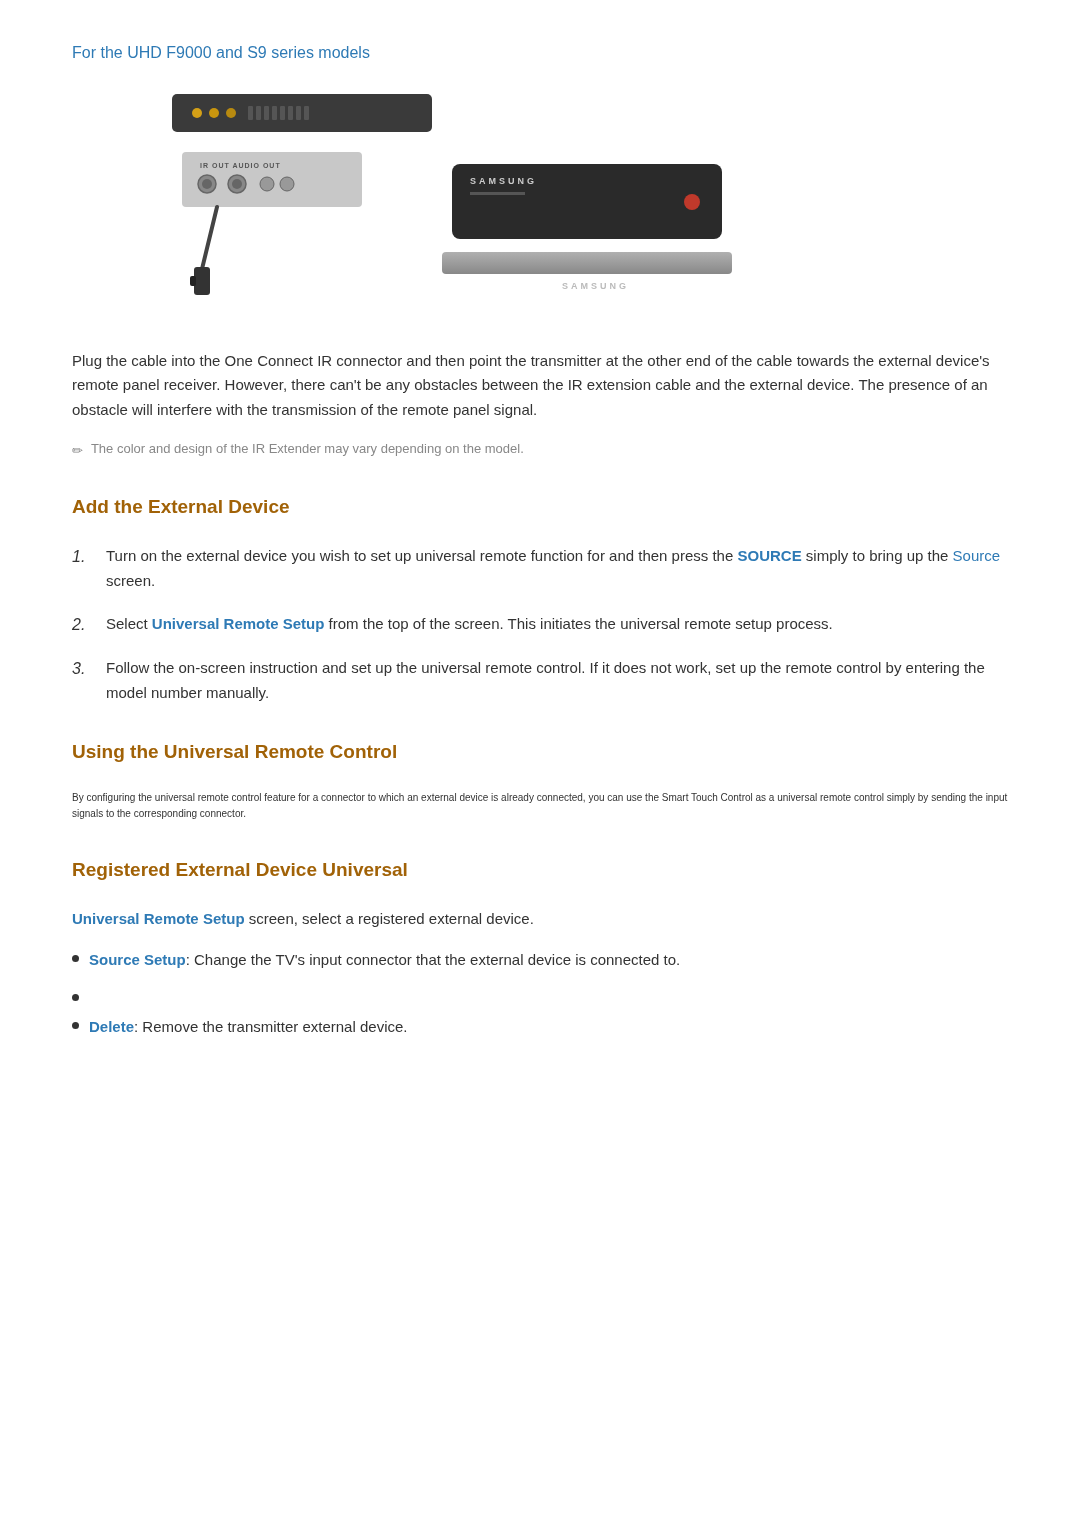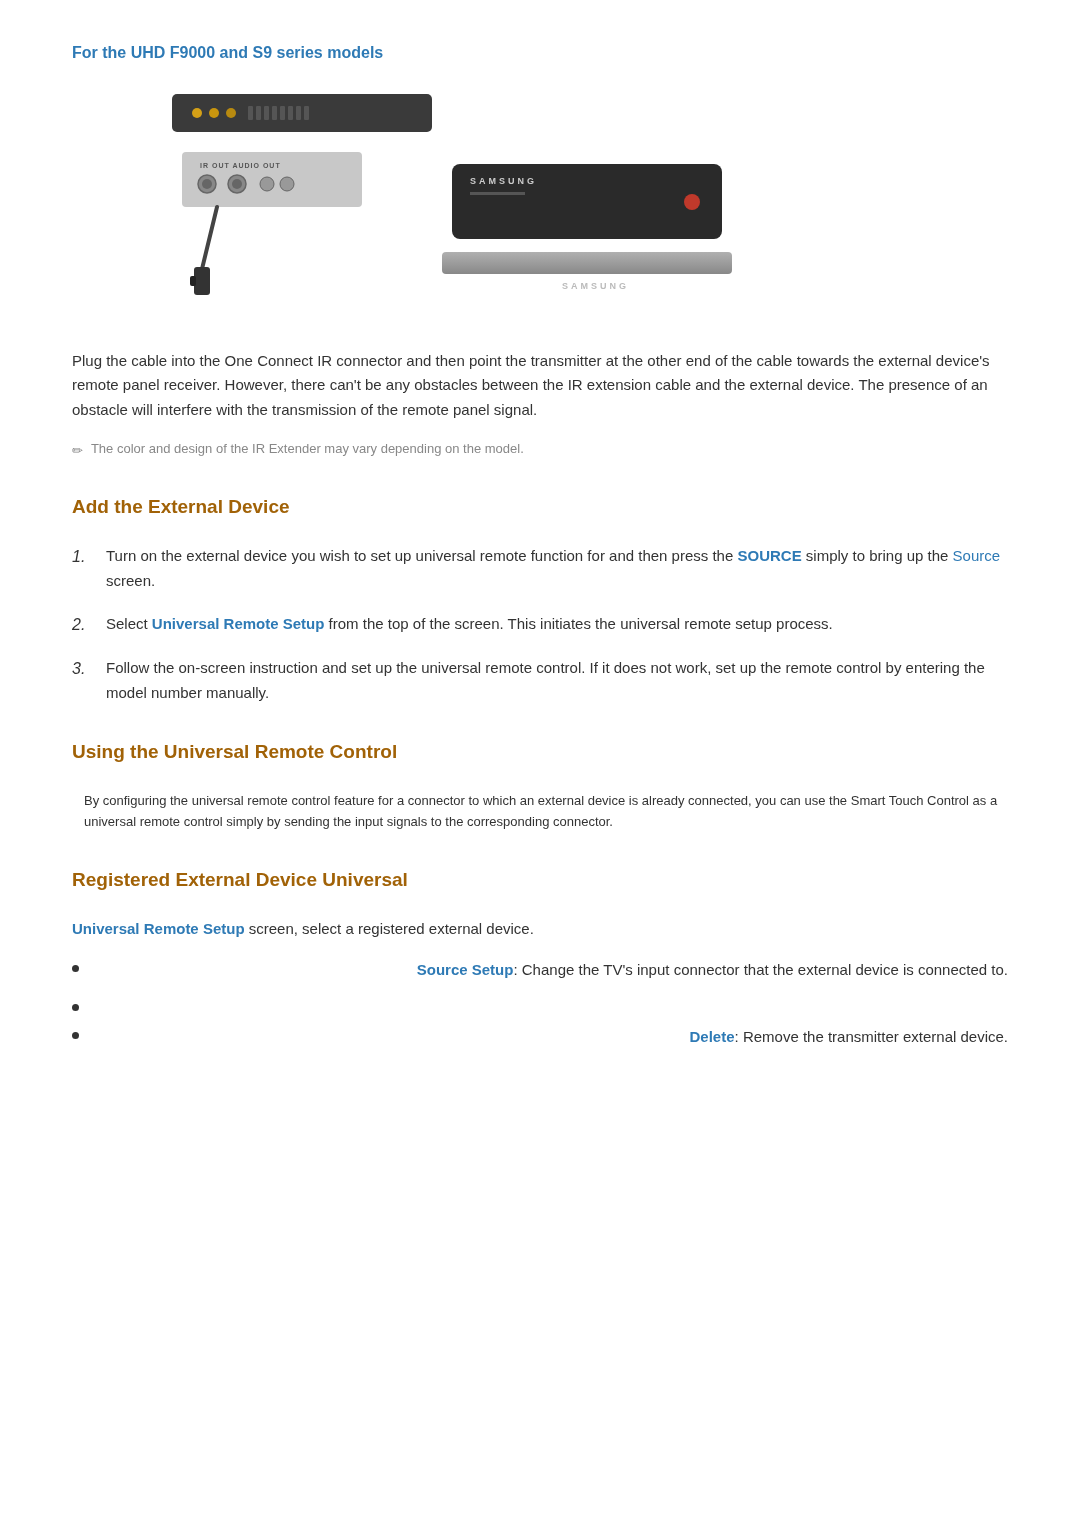--- a/index.html
+++ b/index.html
@@ -15,21 +15,21 @@
       width: 1080px;
       min-height: 1527px;
       padding: 40px 72px;
       font-size: 15px;
       line-height: 1.6;
     }
 
     .subtitle {
       color: #2e7ab5;
       font-size: 16px;
-      font-weight: bold;
+      font-weight: normal;
       margin-bottom: 18px;
     }
 
     .body-text {
       font-size: 15px;
       line-height: 1.65;
       color: #333;
       margin-bottom: 16px;
     }
 
@@ -99,37 +99,35 @@
       margin-top: 10px;
     }
 
     .bullet-list li {
       display: flex;
       gap: 10px;
       align-items: flex-start;
       margin-bottom: 14px;
       font-size: 15px;
       line-height: 1.65;
-      justify-content: space-between;
     }
 
     .bullet-dot {
       width: 7px;
       height: 7px;
       border-radius: 50%;
       background: #333;
       flex-shrink: 0;
       margin-top: 7px;
     }
 
     .using-body {
-      font-size: 13px;
+      font-size: 10px;
       line-height: 1.65;
       margin-bottom: 32px;
-      margin-left: 12px;
     }
 
     
     .image-section {
       margin-bottom: 28px;
     }
   </style>
 </head>
 <body>
 

